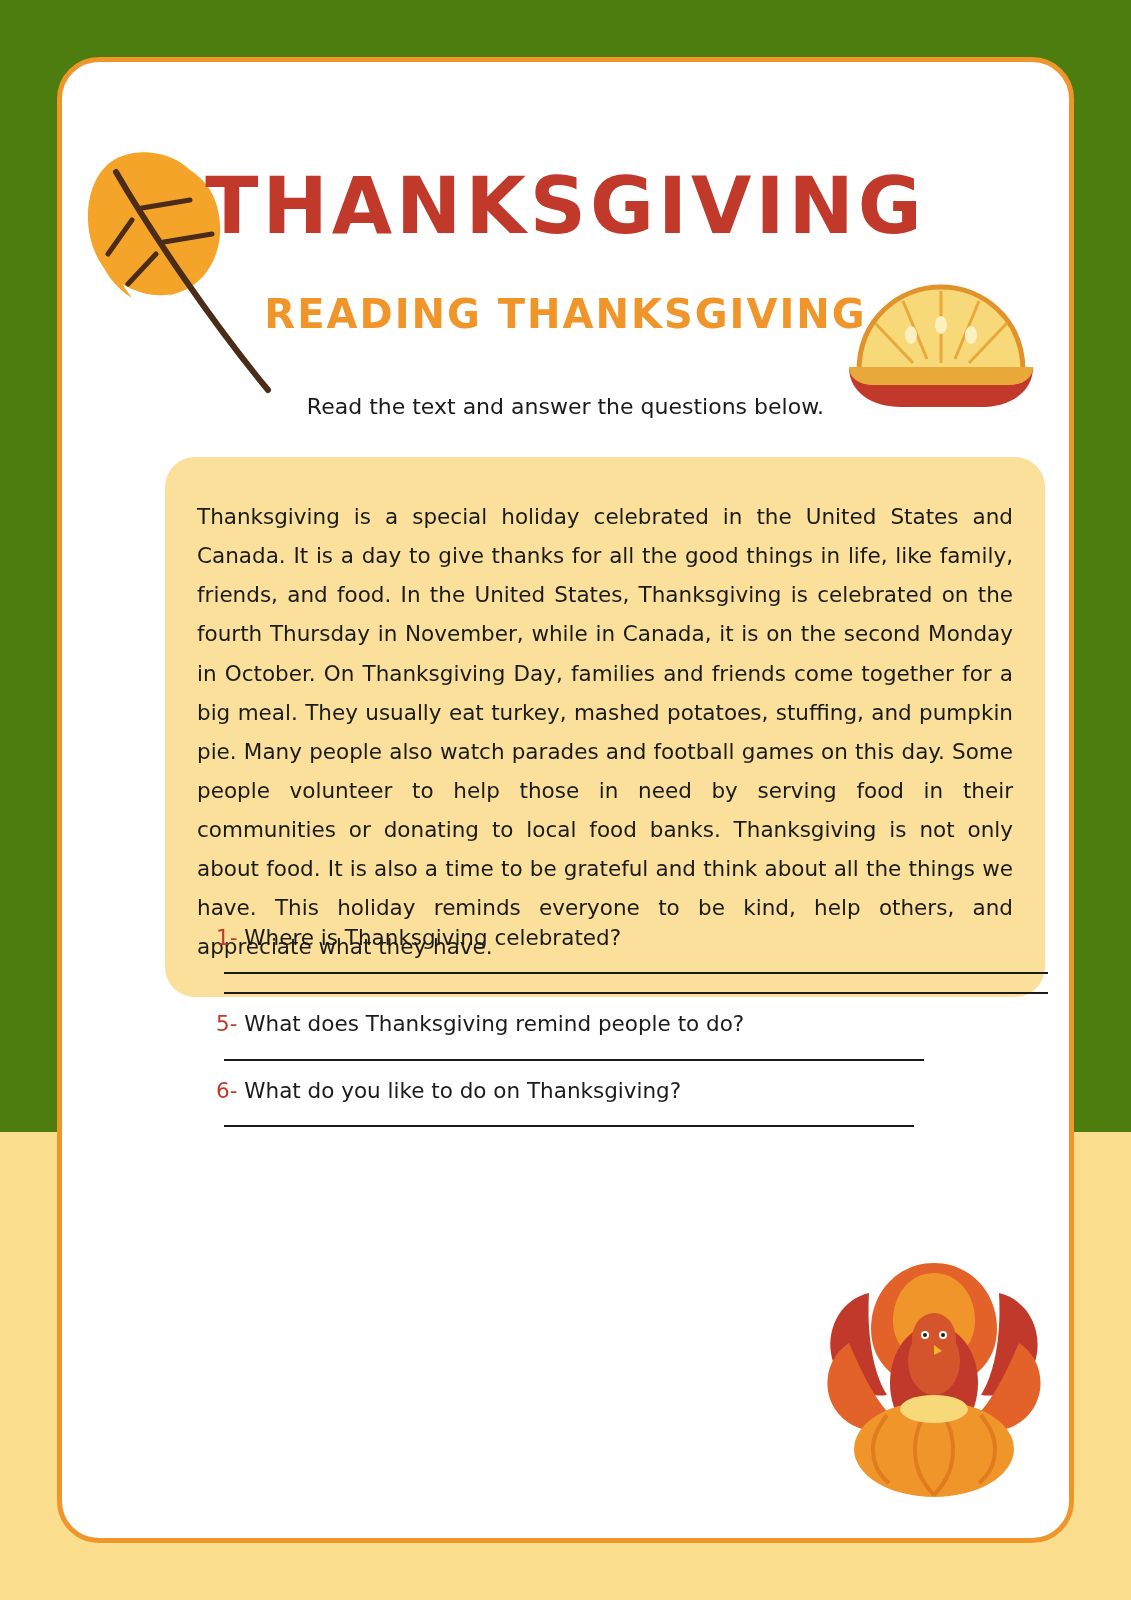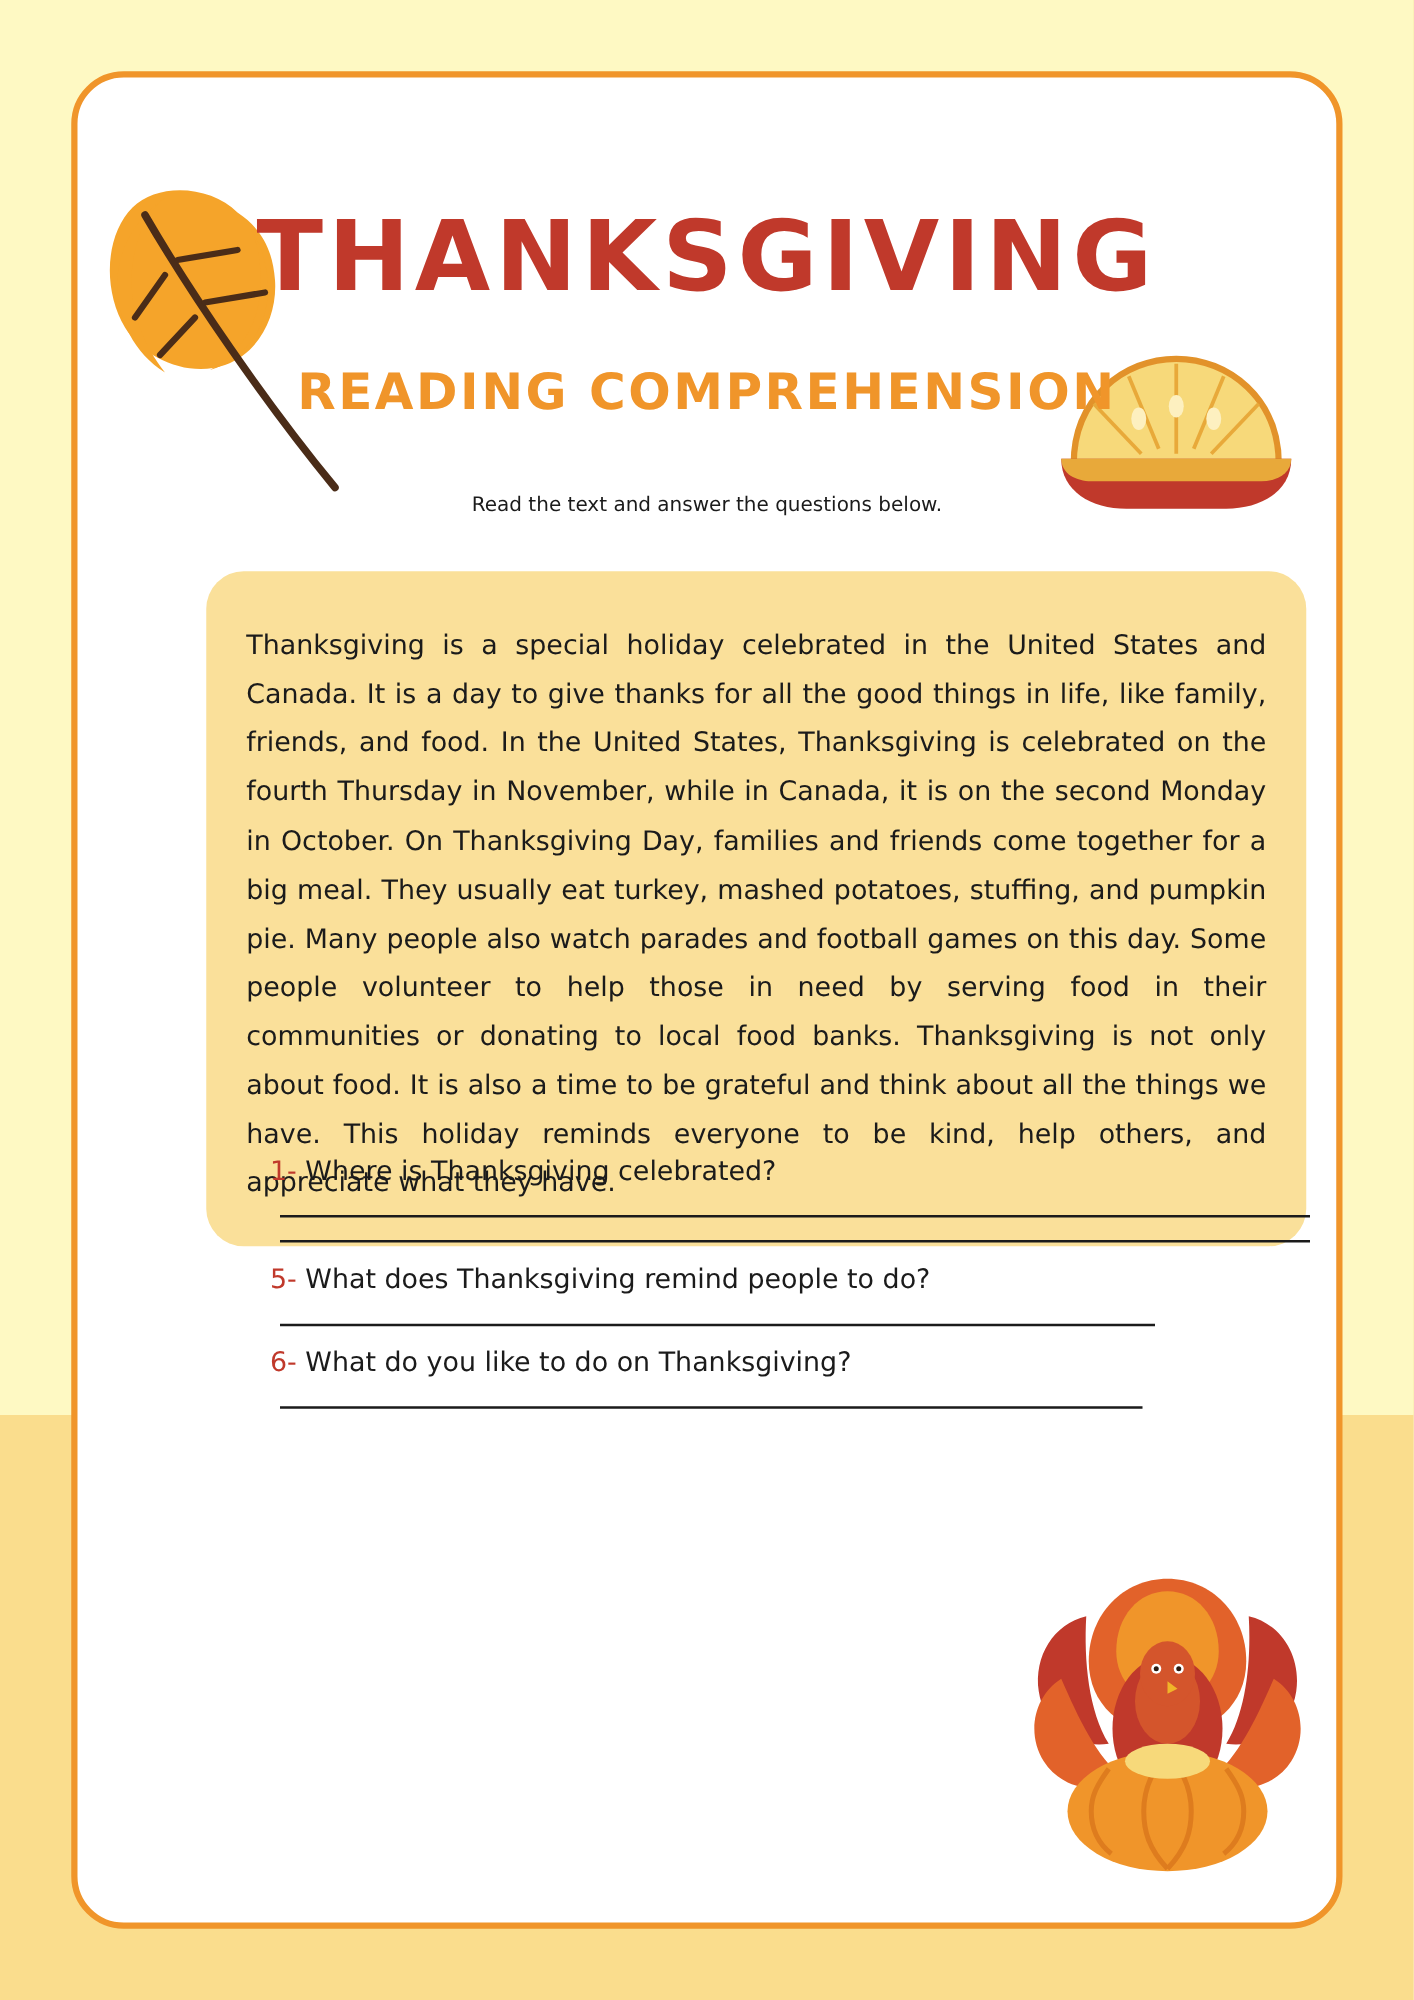--- a/index.html
+++ b/index.html
@@ -13,21 +13,21 @@
     font-family: "DejaVu Sans", sans-serif;
     overflow: hidden;
     position: relative;
   }
 
   .page {
     position: absolute;
     left: 0; top: 0;
     width: 1131px;
     height: 1132px;
-    background: #fef9c3;
+    background: #4d7c0f;
   }
 
   .sheet {
     position: absolute;
     left: 57px;
     top: 57px;
     width: 1017px;
     height: 1486px;
     background: #ffffff;
     border: 5px solid #f0952a;
@@ -92,21 +92,21 @@
     letter-spacing: 2px;
     color: #f0952a;
     line-height: 1;
   }
   .instruction {
     position: absolute;
     left: 0;
     top: 332px;
     width: 100%;
     text-align: center;
-    font-size: 16px;
+    font-size: 22px;
     color: #1b1b1b;
   }
 
   
   .passage {
     position: absolute;
     left: 103px;
     top: 395px;
     width: 880px;
     box-sizing: border-box;
@@ -176,21 +176,21 @@
       <path d="M34 56 L72 96" stroke="#e8a93a" stroke-width="3"></path>
       <path d="M166 56 L128 96" stroke="#e8a93a" stroke-width="3"></path>
       <ellipse cx="70" cy="68" rx="6" ry="9" fill="#fdf0c0"></ellipse>
       <ellipse cx="100" cy="58" rx="6" ry="9" fill="#fdf0c0"></ellipse>
       <ellipse cx="130" cy="68" rx="6" ry="9" fill="#fdf0c0"></ellipse>
       <path d="M8 100 H192 C192 126 168 140 140 140 H60 C32 140 8 126 8 100 Z" fill="#c0392b"></path>
       <path d="M8 100 H192 C192 112 180 118 168 118 H32 C20 118 8 112 8 100 Z" fill="#e8a93a"></path>
     </svg>
 
     <div class="title">THANKSGIVING</div>
-    <div class="subtitle">READING COMPREHENSION</div>
+    <div class="subtitle">READING THANKSGIVING</div>
     <div class="instruction">Read the text and answer the questions below.</div>
 
     <div class="passage">Thanksgiving is a special holiday celebrated in the United States and Canada. It is a day to give thanks for all the good things in life, like family, friends, and food. In the United States, Thanksgiving is celebrated on the fourth Thursday in November, while in Canada, it is on the second Monday in October. On Thanksgiving Day, families and friends come together for a big meal. They usually eat turkey, mashed potatoes, stuffing, and pumpkin pie. Many people also watch parades and football games on this day. Some people volunteer to help those in need by serving food in their communities or donating to local food banks. Thanksgiving is not only about food. It is also a time to be grateful and think about all the things we have. This holiday reminds everyone to be kind, help others, and appreciate what they have.</div>
 
     <div class="questions">
 
       <div class="q-row">
         <div class="q-text">
           <span class="q-num">1-</span>
           <span>Where is Thanksgiving celebrated?</span>

